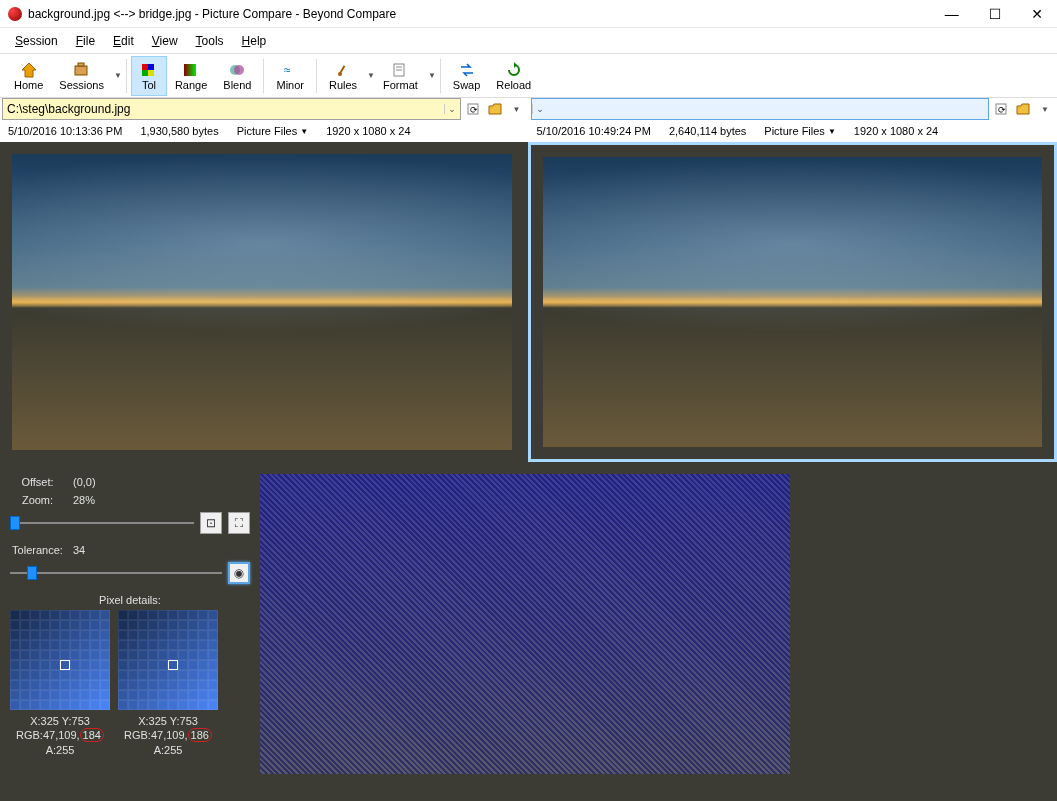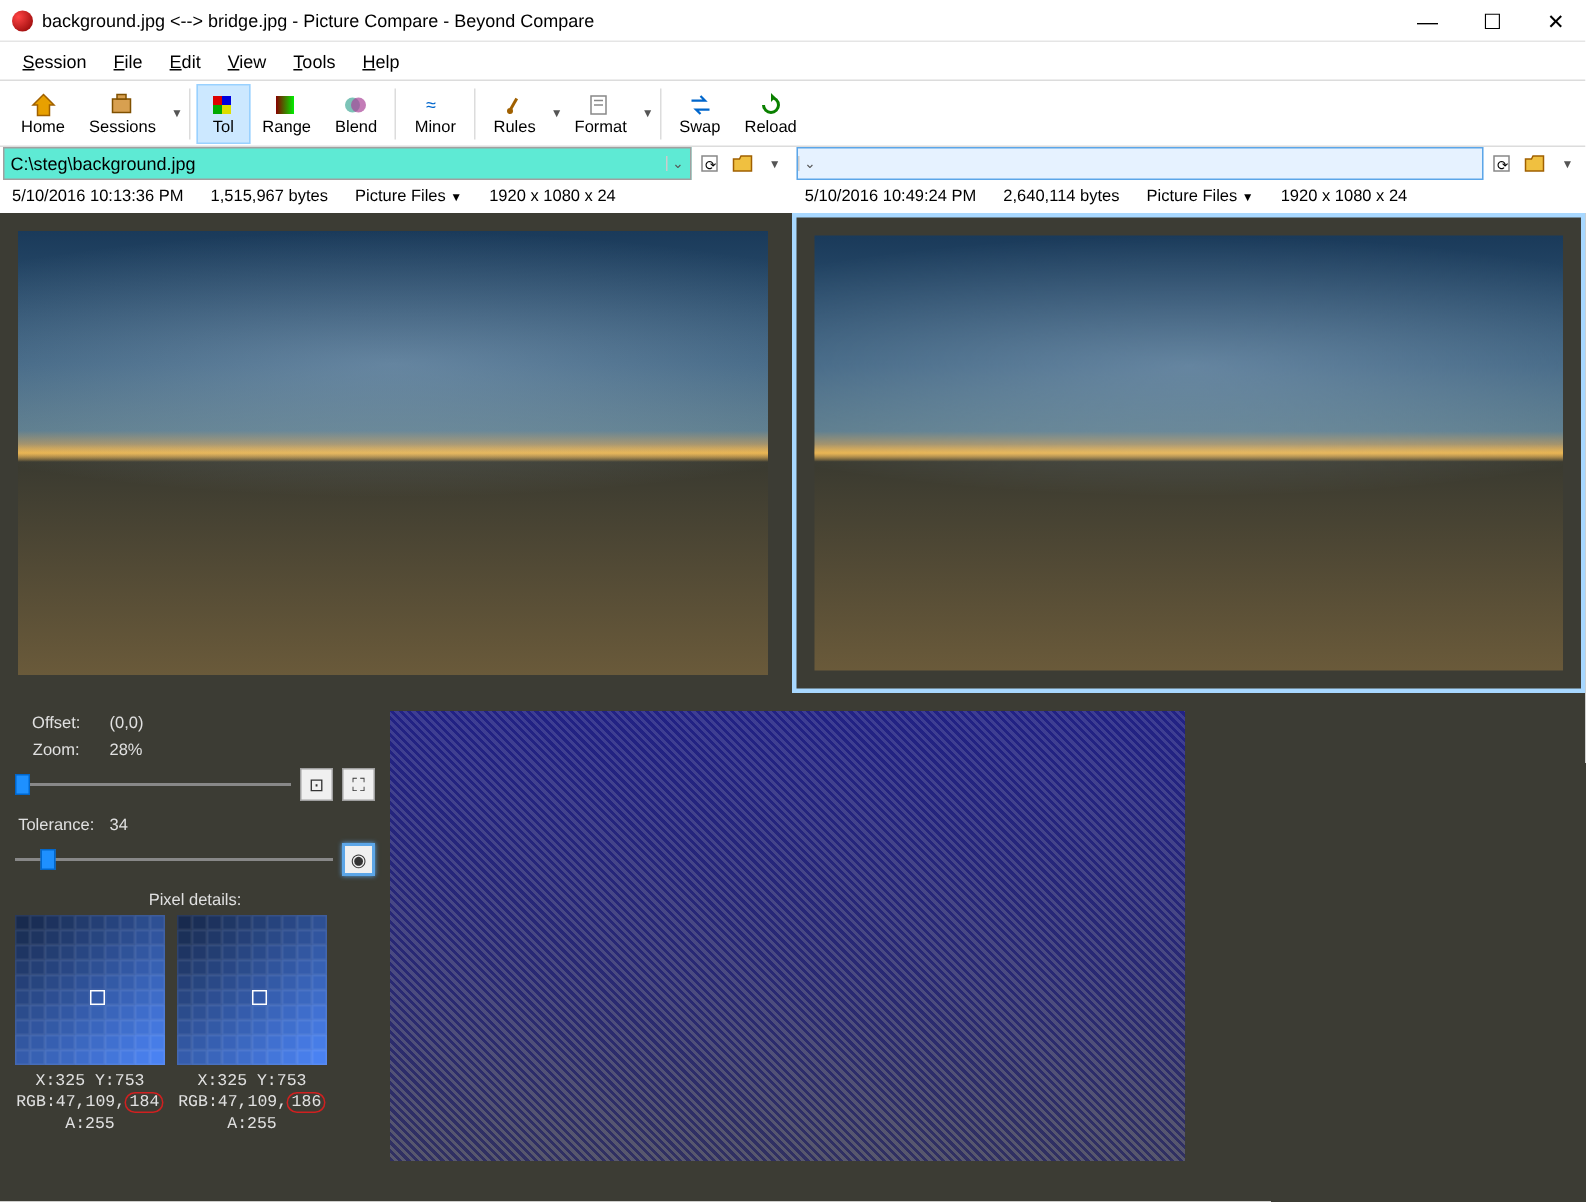--- a/index.html
+++ b/index.html
@@ -14,21 +14,21 @@
 .menubar .menu-item u { text-decoration: underline; }
 .toolbar { height: 44px; display: flex; align-items: center; padding: 2px 6px; background: #fff; border-bottom: 1px solid #dcdcdc; }
 .tool-btn { display: flex; flex-direction: column; align-items: center; justify-content: center; padding: 1px 8px; height: 40px; font-size: 11px; cursor: default; }
 .tool-btn.selected { background: #cce8ff; border: 1px solid #99d1ff; }
 .tool-btn .ticon { width: 18px; height: 18px; display: flex; align-items: center; justify-content: center; }
 .tool-sep { width: 1px; height: 34px; background: #dcdcdc; margin: 0 4px; }
 .tool-group { display: flex; align-items: center; }
 .drop-caret { font-size: 8px; margin-left: 2px; color: #555; align-self: center; }
 .pathrow { height: 22px; display: flex; align-items: stretch; }
 .path-half { flex: 1; display: flex; align-items: stretch; gap: 2px; padding: 0 2px; }
-.path-input-wrap { flex: 1; display: flex; align-items: center; border: 1px solid #a0a0a0; background: #5eead4; }
+.path-input-wrap { flex: 1; display: flex; align-items: center; border: 1px solid #a0a0a0; background: #fef9c3; }
 .path-input-wrap.highlight { border: 1px solid #5ca6e8; background: #e6f2ff; }
 .path-input { flex: 1; border: none; outline: none; font-size: 12px; padding: 0 4px; background: transparent; }
 .path-drop { width: 16px; display: flex; align-items: center; justify-content: center; font-size: 9px; color: #555; border-left: 1px solid #ccc; }
 .mini-btn { width: 20px; display: flex; align-items: center; justify-content: center; font-size: 12px; }
 .inforow { height: 22px; display: flex; align-items: center; }
 .info-half { flex: 1; display: flex; align-items: center; gap: 18px; padding: 0 8px; font-size: 11px; }
 .info-half .dd { display: flex; align-items: center; gap: 3px; }
 .main-area { display: flex; height: 320px; background: #3c3c34; padding: 0; }
 .img-pane { flex: 1; display: flex; align-items: center; justify-content: center; padding: 12px; }
 .fake-img { width: 100%; height: 100%; background: 
@@ -44,21 +44,21 @@
 .left-panel { width: 260px; padding: 10px 10px 4px 10px; font-size: 11px; text-align: center; }
 .info-row { display: flex; gap: 8px; margin-bottom: 6px; align-items: center; }
 .info-row .lbl { width: 55px; }
 .slider-row { display: flex; align-items: center; gap: 6px; margin-bottom: 10px; }
 .slider-track { flex: 1; height: 2px; background: #888; position: relative; }
 .slider-thumb { position: absolute; top: -6px; width: 10px; height: 14px; background: #1e90ff; border: 1px solid #0066cc; }
 .sq-btn { width: 22px; height: 22px; border: 1px solid #a0a0a0; background: #f0f0f0; display:flex; align-items:center; justify-content:center; font-size:12px; color:#333; }
 .sq-btn.sel { border: 2px solid #5ca6e8; box-shadow: 0 0 3px #5ca6e8; }
 .pixel-details { margin-top: 6px; }
 .swatch-row { display: flex; gap: 8px; margin-top: 4px; }
-.swatch-col { width: 100px; font-family: Liberation Mono, monospace; }
+.swatch-col { width: 100px; }
 .swatch { width: 100px; height: 100px; background: linear-gradient(135deg, #3a6a9a, #2a4a7a); display:grid; grid-template-columns: repeat(10,1fr); grid-template-rows: repeat(10,1fr); gap:0; }
 .swatch div { border: 0.5px solid rgba(255,255,255,.08); }
 .swatch .cursor-cell { border: 1px solid #fff; }
 .pd-text { font-size: 11px; line-height: 1.3; margin-top: 4px; }
 .pd-text .circ { border: 1px solid #d02020; border-radius: 8px; padding: 0 2px; }
 .diff-img { flex: 1; display: flex; align-items: flex-start; justify-content: flex-start; padding: 8px 0 0 0; }
 .diff-canvas { width: 530px; height: 300px; background: 
   repeating-linear-gradient(45deg, #3a3a8a 0 2px, #6a6a9a 2px 4px),
   linear-gradient(180deg, #4a4a7a, #5a5a6a 60%, #6a6a5a);
   background-blend-mode: overlay;
@@ -233,21 +233,21 @@
           <path d="M1 4 L5 4 L6 2 L13 2 L13 12 L1 12 Z" fill="#f0c040" stroke="#a06000"></path>
         </svg>
       </div>
     <div class="mini-btn" style="font-size:8px;color:#555;">▼</div>
   </div>
 </div>
 
 <div class="inforow">
   <div class="info-half">
     <span>5/10/2016 10:13:36 PM</span>
-    <span>1,515,967 bytes</span>
+    <span>1,930,580 bytes</span>
     <span class="dd">
         <span>Picture Files</span>
         <span style="font-size:8px;">▼</span>
       </span>
     <span>1920 x 1080 x 24</span>
   </div>
   <div class="info-half">
     <span>5/10/2016 10:49:24 PM</span>
     <span>2,640,114 bytes</span>
     <span class="dd">

